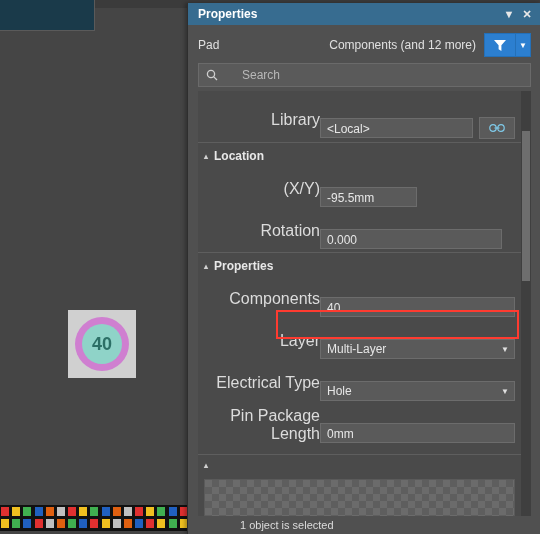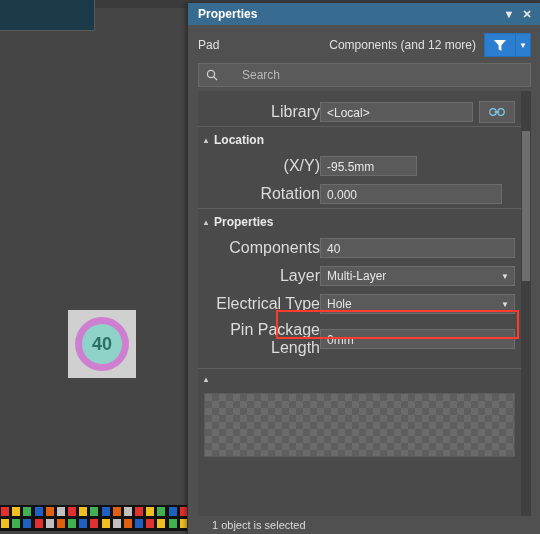--- a/index.html
+++ b/index.html
@@ -234,20 +234,21 @@
     width: 122px;
     text-align: right;
     color: #dcdcdc;
     font-size: 16px;
     flex: 0 0 auto;
   }
   .field-control {
     flex: 1 1 auto;
     display: flex;
     align-items: center;
+    margin-top: 16px;
   }
   .txtbox {
     background: #5a5a5a;
     border: 1px solid #6c6c6c;
     height: 20px;
     line-height: 20px;
     padding: 0 6px;
     color: #e6e6e6;
     font-size: 12px;
     box-sizing: border-box;
@@ -348,20 +349,21 @@
   }
 
   #panel-status {
     flex: 0 0 auto;
     height: 18px;
     line-height: 18px;
     padding: 0 24px;
     color: #dcdcdc;
     font-size: 11px;
     background: #505050;
+    margin-left: 28px;
   }
 </style>
 </head>
 <body>
 
 <div id="canvas">
   <div id="canvas-top-strip"></div>
   <div id="canvas-dark-tab"></div>
 
   <div id="pad-object">

